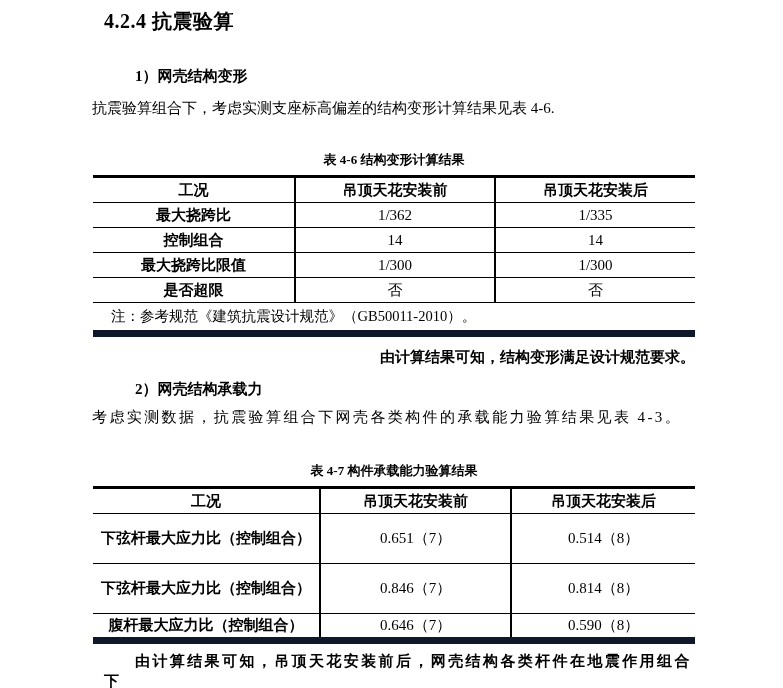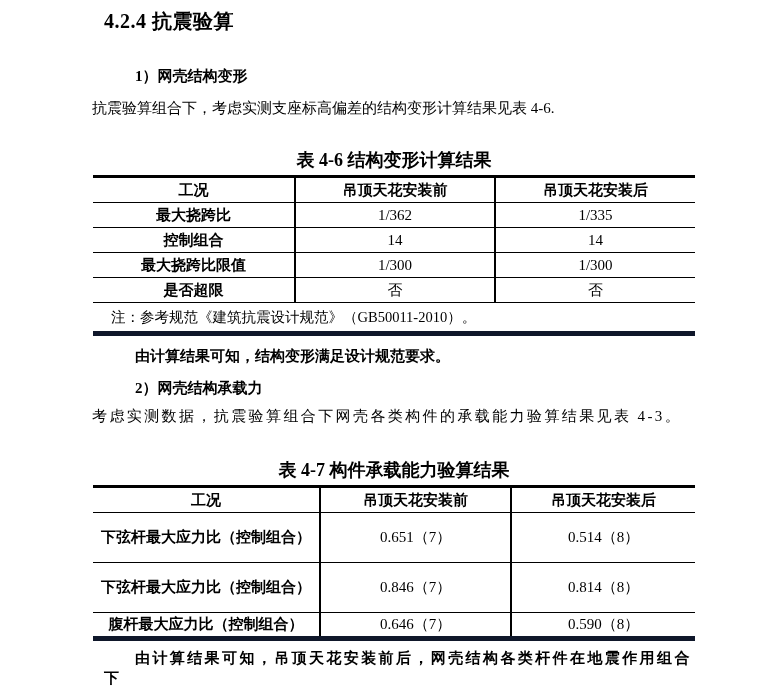--- a/index.html
+++ b/index.html
@@ -18,35 +18,35 @@
   }
 
   p { font-size:15px; line-height:20px; }
   .p-plain  { margin-left:92px; margin-right:88px; }
   .p-indent { margin-left:104px; margin-right:88px; text-indent:31px;font-weight:bold; }
   .stretch  { letter-spacing:2.4px; }
 
   .mt-para1   { margin-top:32px; }
   .mt-para2   { margin-top:12px; }
   .mt-cap1    { margin-top:33px; }
-  .mt-para3   { margin-top:10px; }
+  .mt-para3   { margin-top:10px;text-align:right; }
   .mt-para4   { margin-top:12px; }
   .mt-para5   { margin-top:8px;  }
   .mt-cap2    { margin-top:35px; }
   .mt-para6   { margin-top:7px;  }
 
   .caption {
     width:602px; margin-left:93px; margin-right:88px;
-    font-size:18px; line-height:18px; font-weight:bold; text-align:center;
+    font-size:13px; line-height:18px; font-weight:bold; text-align:center;
   }
 
   table {
     width:602px; margin-left:93px; margin-top:6px;
     border-collapse:collapse; table-layout:fixed;
-    border-top:3px solid #000; border-bottom:5px solid #0f172a;
+    border-top:3px solid #000; border-bottom:7px solid #0f172a;
     font-size:15px;
   }
   td {
     border-bottom:1px solid #000;
     text-align:center; vertical-align:middle;
     padding:1px 6px; line-height:21px;
   }
   td.vline { border-right:2px solid #000; }
   .t-head td { font-weight:bold; height:26px; }
   td.rowlabel { font-weight:bold; }

